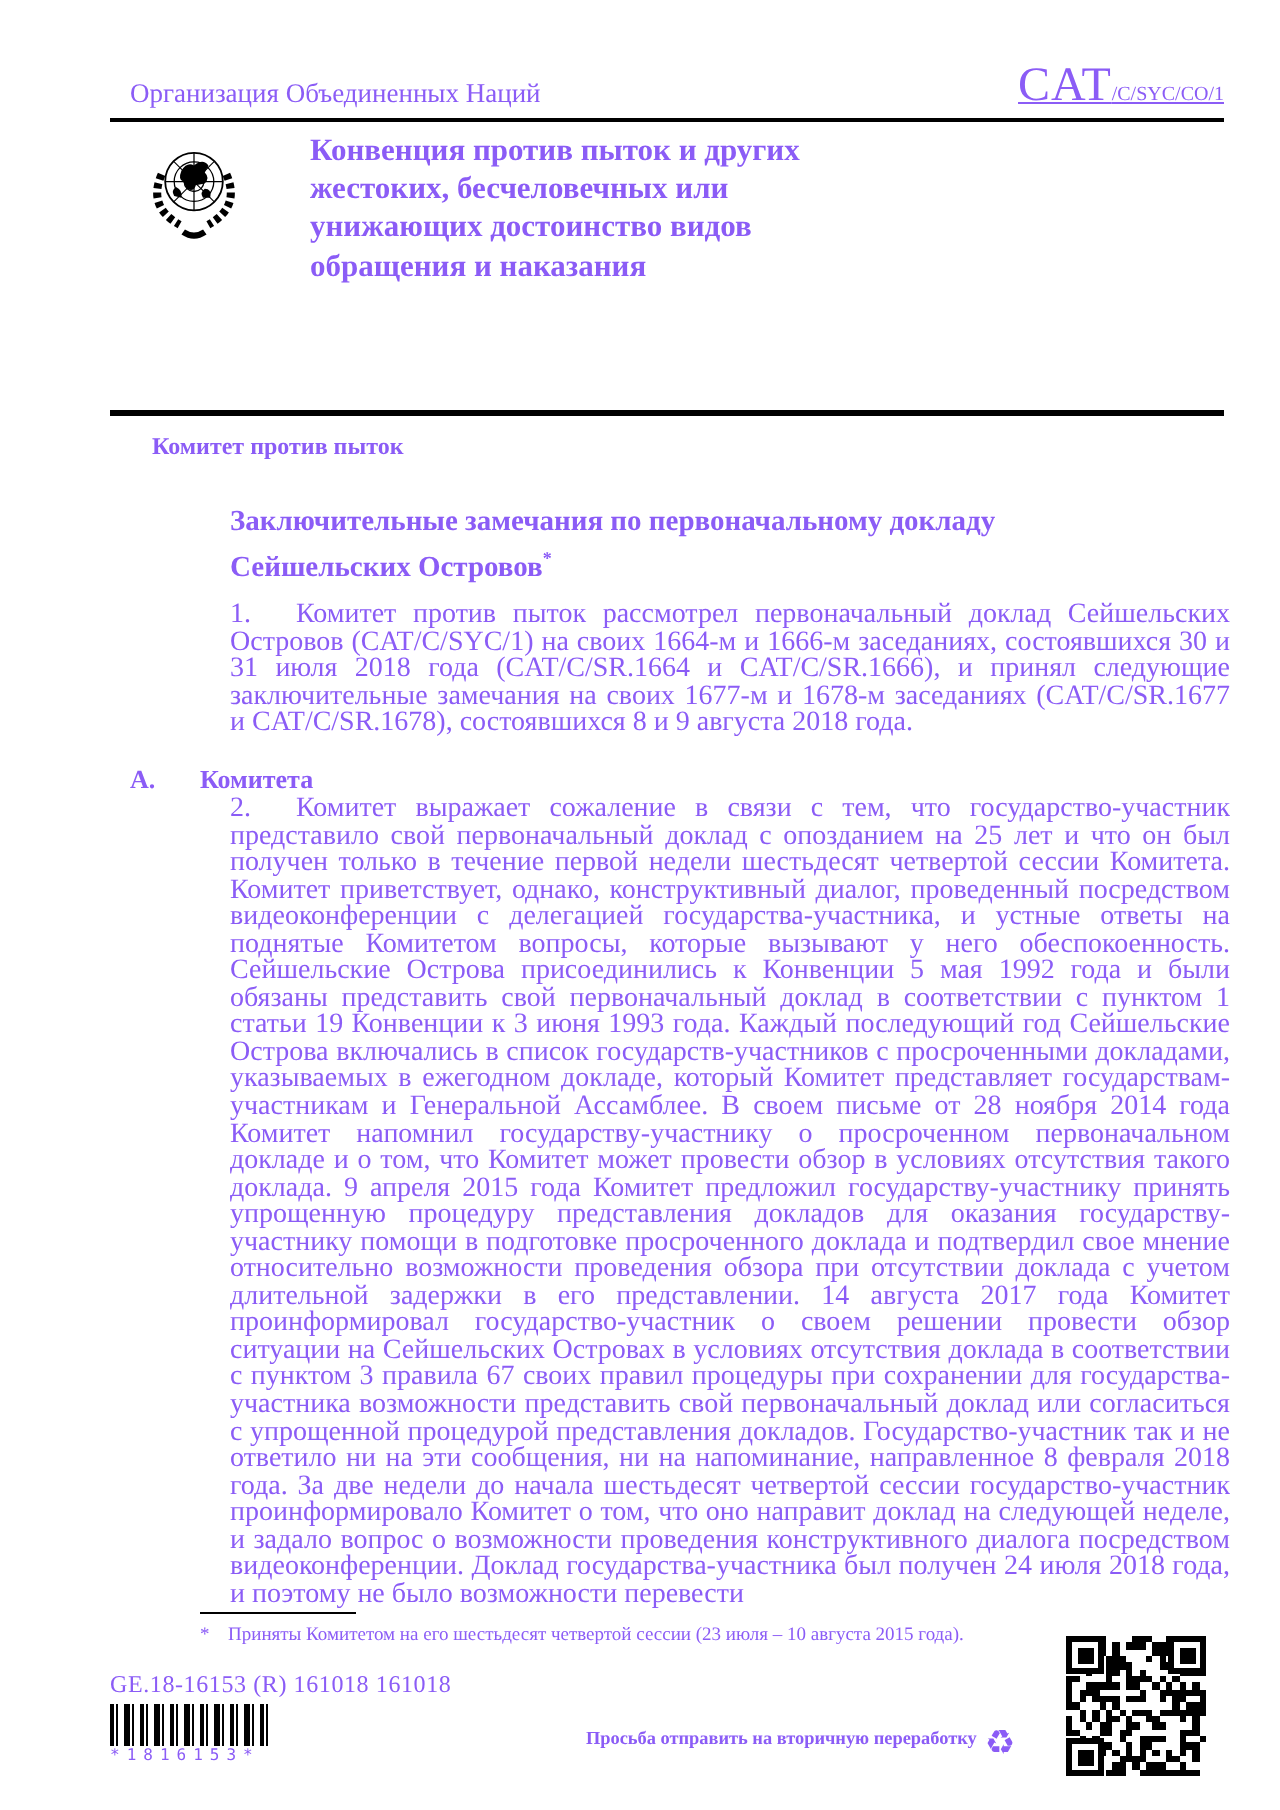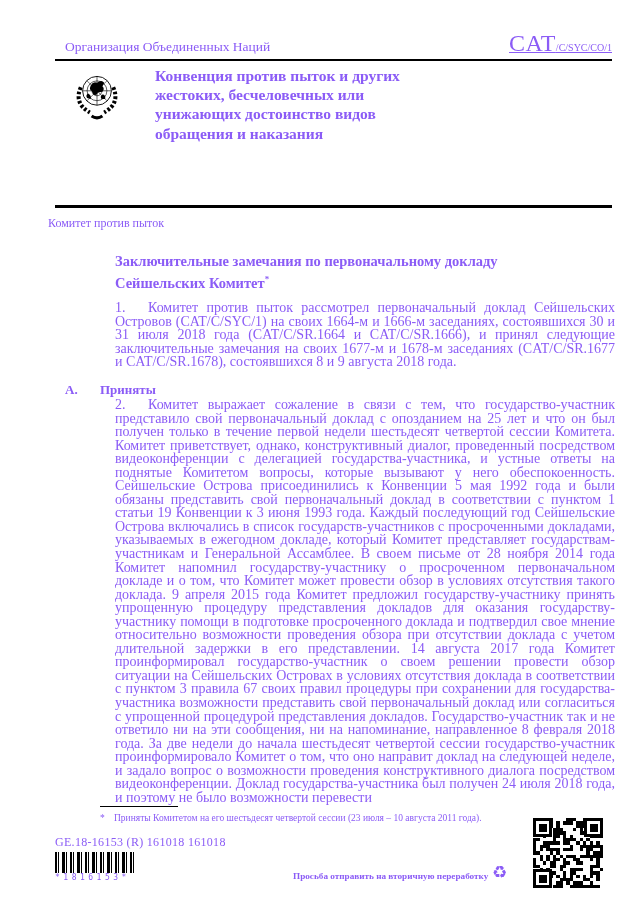--- a/index.html
+++ b/index.html
@@ -13,39 +13,39 @@
   .doc-symbol{position:absolute;right:28px;top:30px;text-align:right;white-space:nowrap;text-decoration:underline;}
   .doc-symbol .big{font-size:24px;letter-spacing:.5px;}
   .doc-symbol .small{font-size:10px;}
   .rule-thin{position:absolute;left:55px;right:28px;top:59px;height:1.5px;background:#000;}
   .rule-thick{position:absolute;left:55px;right:28px;top:205px;height:2.5px;background:#000;}
   
   .emblem{position:absolute;left:70px;top:66px;width:54px;height:64px;}
   .conv-title{position:absolute;left:131px;top:66px;width:295px;font-size:15.5px;font-weight:bold;line-height:1.24;margin-left:24px;}
   .distr-block{position:absolute;left:425px;top:71px;font-size:10.5px;line-height:14px;}
   
-  .committee{position:absolute;left:48px;top:216px;font-size:12px;font-weight:normal;}
+  .committee{position:absolute;left:76px;top:216px;font-size:12px;font-weight:bold;}
   .doc-title{position:absolute;left:115px;top:253px;width:410px;font-size:14.5px;font-weight:bold;line-height:17.5px;margin:0;}
   .doc-title sup{font-size:9px;}
   .para{position:absolute;left:115px;width:500px;font-size:14px;line-height:13.55px;text-align:justify;margin:0;}
   .para .pnum{display:inline-block;width:33px;}
   #para1{top:301px;}
   #para2{top:398px;height:438px;overflow:hidden;}
   .section-head{position:absolute;left:65px;top:382px;display:flex;font-size:13px;font-weight:bold;}
   .section-head .slabel{width:35px;}
   
   .fn-rule{position:absolute;left:100px;top:806px;width:78px;height:1px;background:#000;}
   .footnote{position:absolute;left:100px;top:812px;width:475px;font-size:9.5px;line-height:12px;}
   .footnote .fn-marker{display:inline-block;width:14px;text-align:left;}
   
   .ge-number{position:absolute;left:55px;top:835px;font-size:12px;letter-spacing:.3px;}
   .barcode{position:absolute;left:55px;top:852px;width:82px;height:21px;
     background:repeating-linear-gradient(90deg,#000 0 2px,#fff 2px 3px,#000 3px 4px,#fff 4px 7px,#000 7px 10px,#fff 10px 11px,#000 11px 12px,#fff 12px 15px);}
   .barcode-text{position:absolute;left:55px;top:873px;width:82px;font-size:8px;letter-spacing:3.5px;font-family:"DejaVu Sans Mono",monospace;}
-  .recycle-line{position:absolute;left:293px;top:864px;font-size:9.2px;font-weight:bold;display:flex;align-items:flex-end;gap:4px;}
+  .recycle-line{position:absolute;left:293px;top:864px;font-size:9.2px;font-weight:bold;display:flex;align-items:flex-start;gap:4px;}
   .recycle-glyph{font-family:"DejaVu Sans",sans-serif;font-size:17px;font-weight:normal;line-height:1;}
   
   .qr{position:absolute;left:533px;top:818px;width:70px;height:70px;display:grid;grid-template-columns:repeat(21,1fr);grid-auto-rows:1fr;}
   .qr i{display:block;}
   .qr i.b{background:#000;}
   .qr .f{position:absolute;width:13px;height:13px;border:3px solid #000;background:#fff;}
   .qr .f::after{content:"";position:absolute;inset:2.5px;background:#000;}
   .qr .f.tl{left:0;top:0;} .qr .f.tr{right:0;top:0;} .qr .f.bl{left:0;bottom:0;}
 </style>
 </head>
@@ -79,33 +79,33 @@
     </svg>
   </div>
 
   <div class="conv-title">Конвенция против пыток и других жестоких, бесчеловечных или унижающих достоинство видов обращения и наказания</div>
 
 
   <div class="rule-thick"></div>
 
   <div class="committee">Комитет против пыток</div>
 
-  <h1 class="doc-title"><span>Заключительные замечания по первоначальному докладу Сейшельских Комитет</span><sup>*</sup></h1>
+  <h1 class="doc-title"><span>Заключительные замечания по первоначальному докладу Сейшельских Островов</span><sup>*</sup></h1>
 
   <p class="para" id="para1"><span class="pnum">1.</span><span>Комитет против пыток рассмотрел первоначальный доклад Сейшельских Островов (CAT/C/SYC/1) на своих 1664-м и 1666-м заседаниях, состоявшихся 30 и 31 июля 2018 года (CAT/C/SR.1664 и CAT/C/SR.1666), и принял следующие заключительные замечания на своих 1677-м и 1678-м заседаниях (CAT/C/SR.1677 и CAT/C/SR.1678), состоявшихся 8 и 9 августа 2018 года.</span></p>
 
   <div class="section-head">
     <span class="slabel">A.</span>
-    <span>Приняты</span>
+    <span>Комитета</span>
   </div>
 
   <p class="para" id="para2"><span class="pnum">2.</span><span>Комитет выражает сожаление в связи с тем, что государство-участник представило свой первоначальный доклад с опозданием на 25 лет и что он был получен только в течение первой недели шестьдесят четвертой сессии Комитета. Комитет приветствует, однако, конструктивный диалог, проведенный посредством видеоконференции с делегацией государства-участника, и устные ответы на поднятые Комитетом вопросы, которые вызывают у него обеспокоенность. Сейшельские Острова присоединились к Конвенции 5 мая 1992 года и были обязаны представить свой первоначальный доклад в соответствии с пунктом 1 статьи 19 Конвенции к 3 июня 1993 года. Каждый последующий год Сейшельские Острова включались в список государств-участников с просроченными докладами, указываемых в ежегодном докладе, который Комитет представляет государствам-участникам и Генеральной Ассамблее. В своем письме от 28 ноября 2014 года Комитет напомнил государству-участнику о просроченном первоначальном докладе и о том, что Комитет может провести обзор в условиях отсутствия такого доклада. 9 апреля 2015 года Комитет предложил государству-участнику принять упрощенную процедуру представления докладов для оказания государству-участнику помощи в подготовке просроченного доклада и подтвердил свое мнение относительно возможности проведения обзора при отсутствии доклада с учетом длительной задержки в его представлении. 14 августа 2017 года Комитет проинформировал государство-участник о своем решении провести обзор ситуации на Сейшельских Островах в условиях отсутствия доклада в соответствии с пунктом 3 правила 67 своих правил процедуры при сохранении для государства-участника возможности представить свой первоначальный доклад или согласиться с упрощенной процедурой представления докладов. Государство-участник так и не ответило ни на эти сообщения, ни на напоминание, направленное 8 февраля 2018 года. За две недели до начала шестьдесят четвертой сессии государство-участник проинформировало Комитет о том, что оно направит доклад на следующей неделе, и задало вопрос о возможности проведения конструктивного диалога посредством видеоконференции. Доклад государства-участника был получен 24 июля 2018 года, и поэтому не было возможности перевести</span></p>
 
   <div class="fn-rule"></div>
-  <div class="footnote"><span class="fn-marker">*</span><span>Приняты Комитетом на его шестьдесят четвертой сессии (23 июля – 10 августа 2011 года).</span></div>
+  <div class="footnote"><span class="fn-marker">*</span><span>Приняты Комитетом на его шестьдесят четвертой сессии (23 июля – 10 августа 2015 года).</span></div>
 
   <div class="ge-number">GE.18-16153  (R)  161018  161018</div>
   <div class="barcode"></div>
   <div class="barcode-text">*1816153*</div>
 
   <div class="recycle-line">
     <span>Просьба отправить на вторичную переработку</span>
     <span class="recycle-glyph">♻</span>
   </div>
 

